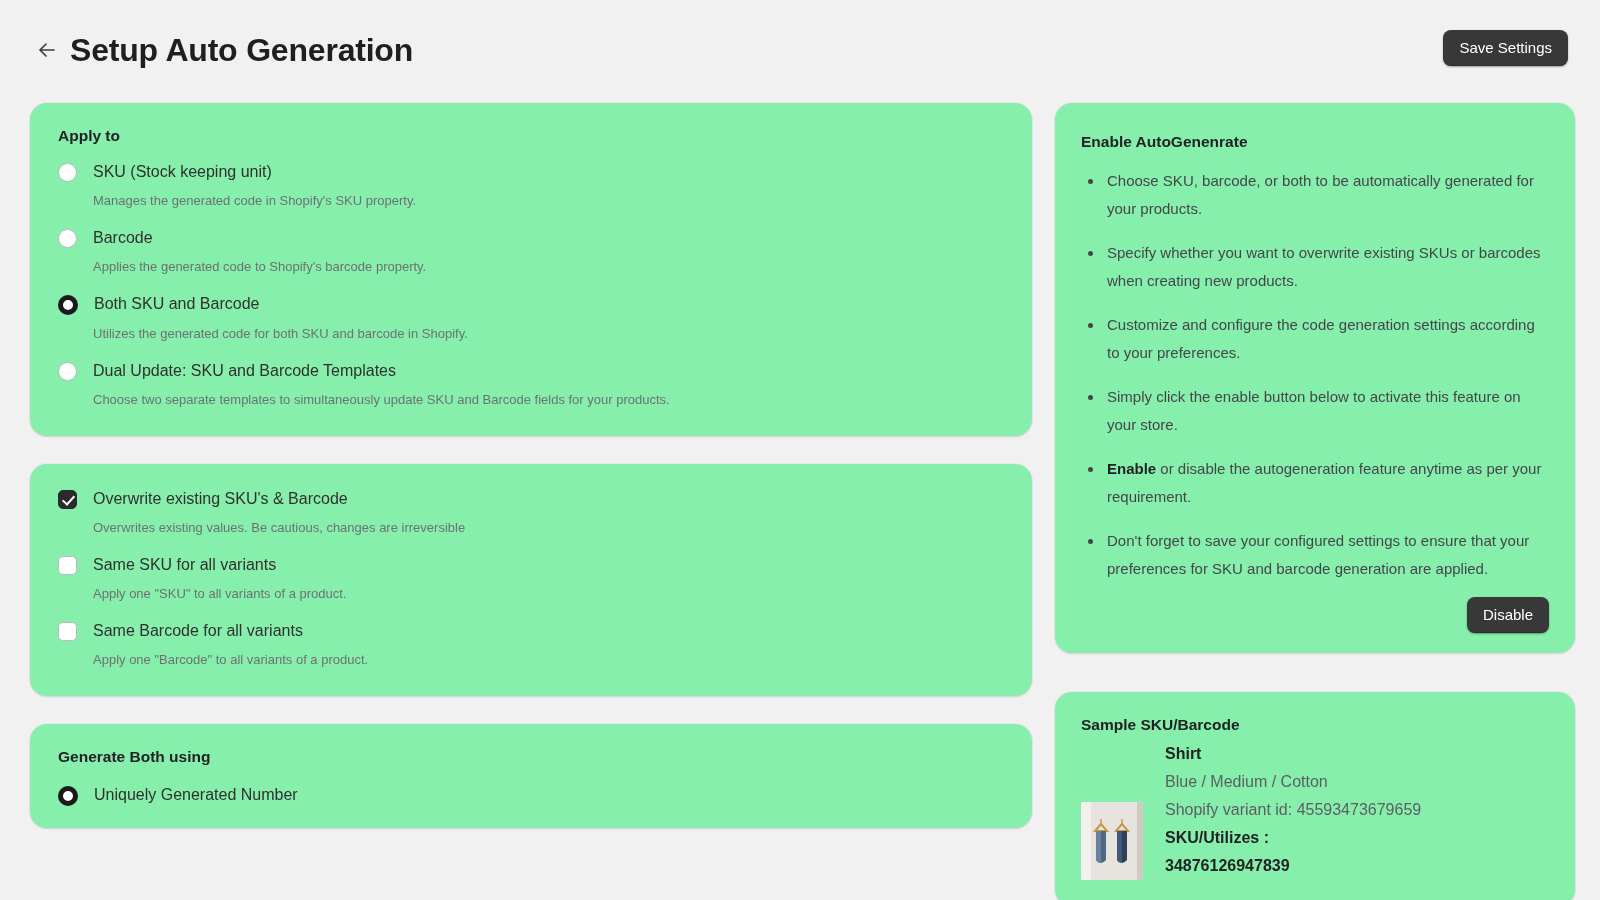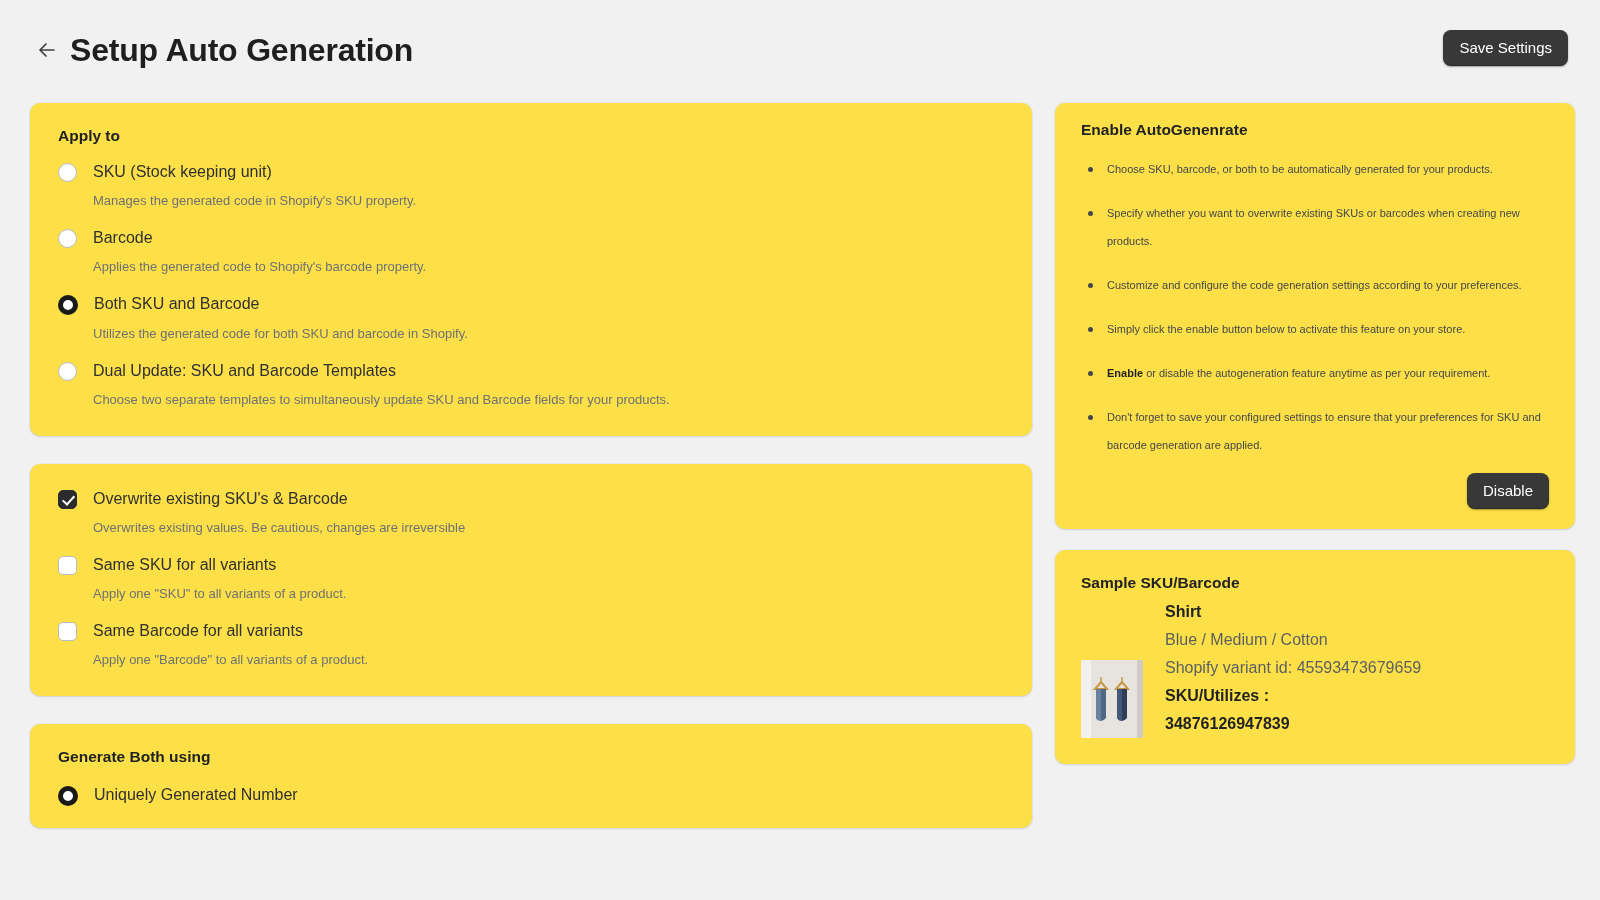--- a/index.html
+++ b/index.html
@@ -46,22 +46,22 @@
 
   
   .col-left {
     position: absolute; left: 30px; top: 103px; width: 1002px;
   }
   .col-right {
     position: absolute; left: 1055px; top: 103px; width: 520px;
   }
 
   .card {
-    background: #fde047;
-    border-radius: 10px;
+    background: #86efac;
+    border-radius: 17px;
     box-shadow: 0 1px 2px rgba(16,24,40,0.12), 0 0 0 1px rgba(16,24,40,0.03);
     padding: 22px 28px 24px 28px;
     margin-bottom: 28px;
   }
   .card.compact { padding-bottom: 20px; }
 
   .section-title {
     font-size: 15.5px; font-weight: bold; color: #202223;
     margin: 2px 0 16px 0;
   }
@@ -120,21 +120,21 @@
 
   
   ul.info-list {
     list-style: none;
     margin: 0; padding: 0;
   }
   ul.info-list li {
     position: relative;
     padding-left: 26px;
     margin-bottom: 16px;
-    font-size: 11px;
+    font-size: 15px;
     line-height: 28px;
     color: #44474a;
   }
   ul.info-list li:last-child { margin-bottom: 4px; }
   ul.info-list li::before {
     content: "";
     position: absolute;
     left: 7px; top: 12px;
     width: 5px; height: 5px;
     border-radius: 50%;
@@ -239,21 +239,21 @@
       <div class="opt-row">
         <span class="radio checked"></span>
         <span class="opt-label">Uniquely Generated Number</span>
       </div>
     </div>
 
   </div>
 
   <div class="col-right">
 
-    <div class="card" style="padding:16px 26px 20px 26px; margin-bottom:21px;">
+    <div class="card" style="padding:28px 26px 20px 26px; margin-bottom:39px;">
       <div class="section-title">Enable AutoGenenrate</div>
 
       <ul class="info-list">
         <li>
           <span>Choose SKU, barcode, or both to be automatically generated for your products.</span>
         </li>
         <li>
           <span>Specify whether you want to overwrite existing SKUs or barcodes when creating new products.</span>
         </li>
         <li>

